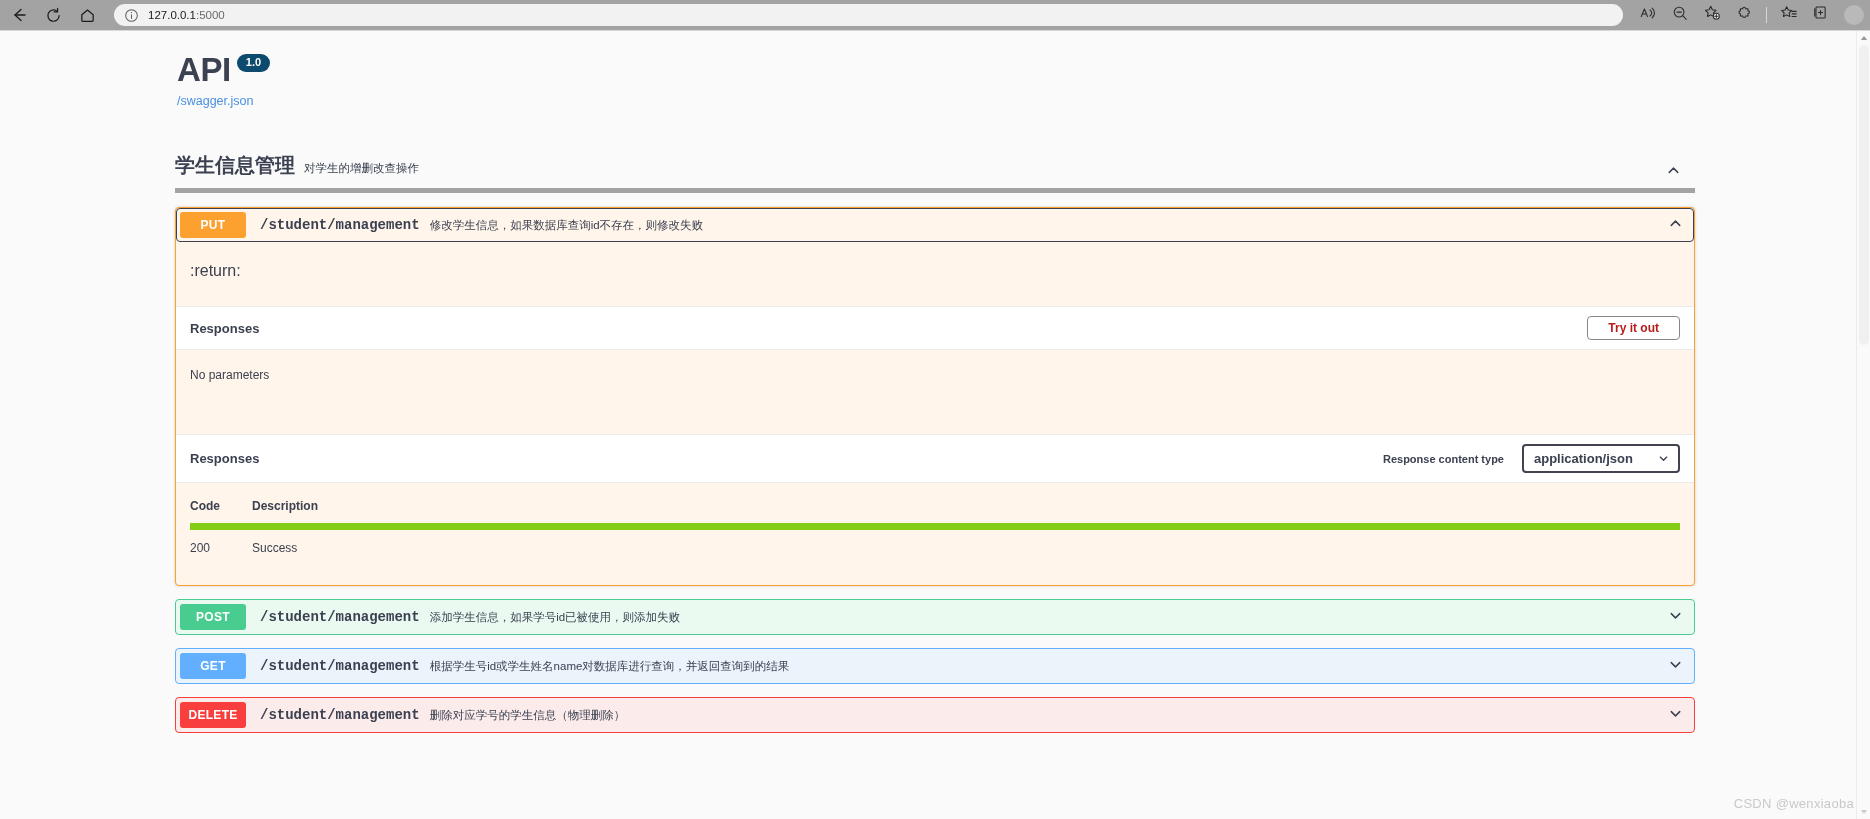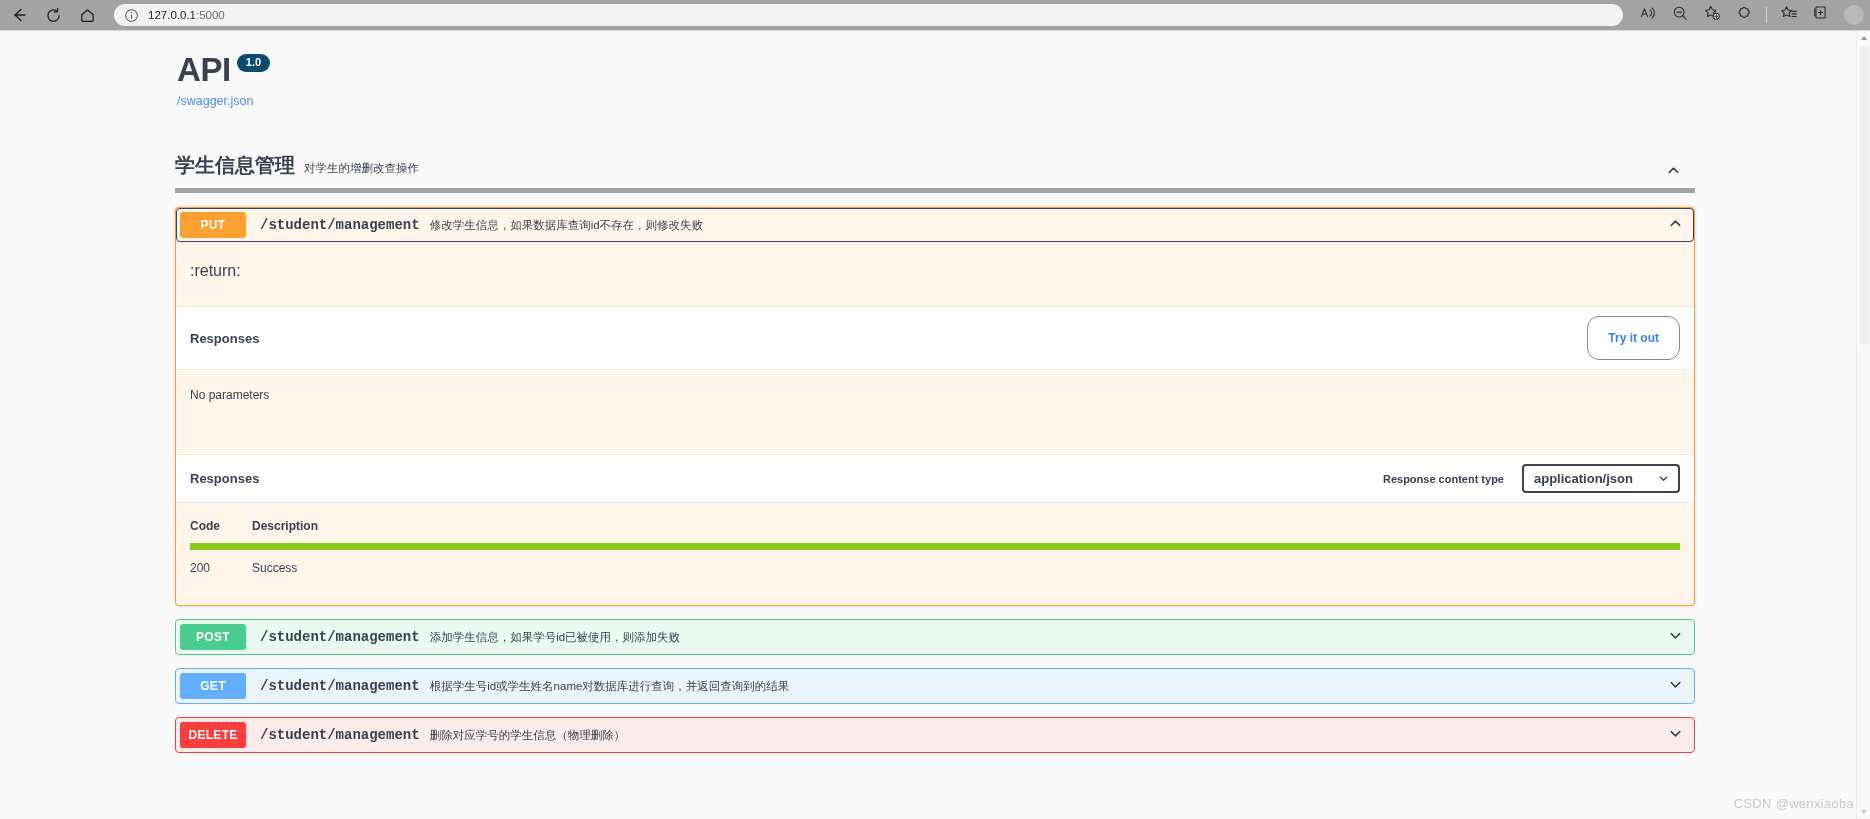--- a/index.html
+++ b/index.html
@@ -239,26 +239,26 @@
     min-height: 44px;
   }
   .section-title {
     font-size: 13px;
     font-weight: bold;
     color: #3b4151;
   }
   .try-btn {
     border: 1px solid #888;
     background: transparent;
-    color: #3b82f6;
+    color: #b91c1c;
     font-size: 12px;
     font-weight: bold;
     font-family: "Liberation Sans", sans-serif;
-    border-radius: 12px;
-    padding: 14px 20px;
+    border-radius: 4px;
+    padding: 4px 20px;
     cursor: pointer;
   }
   .no-params {
     font-size: 12px;
     color: #3b4151;
     padding: 18px 14px 52px 14px;
   }
 
   .ct-wrap { display: flex; align-items: center; }
   .ct-label {

